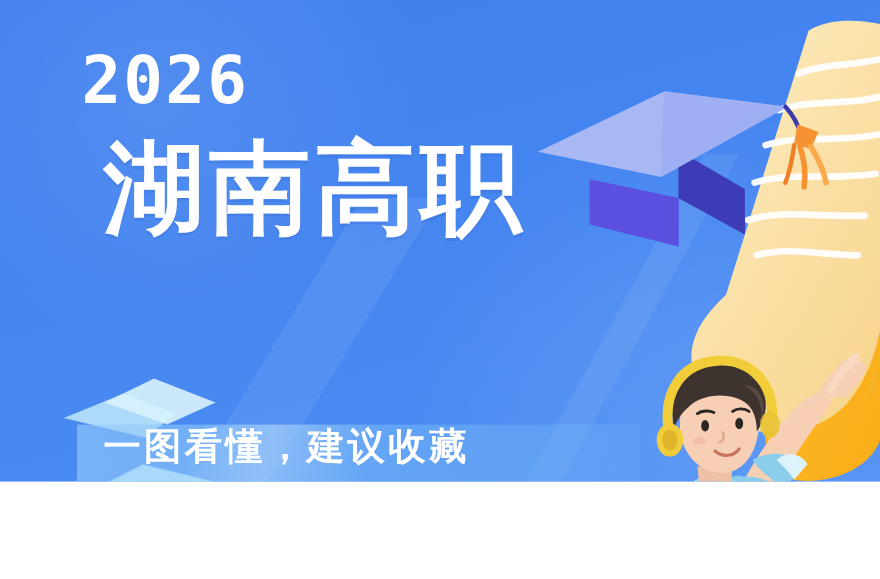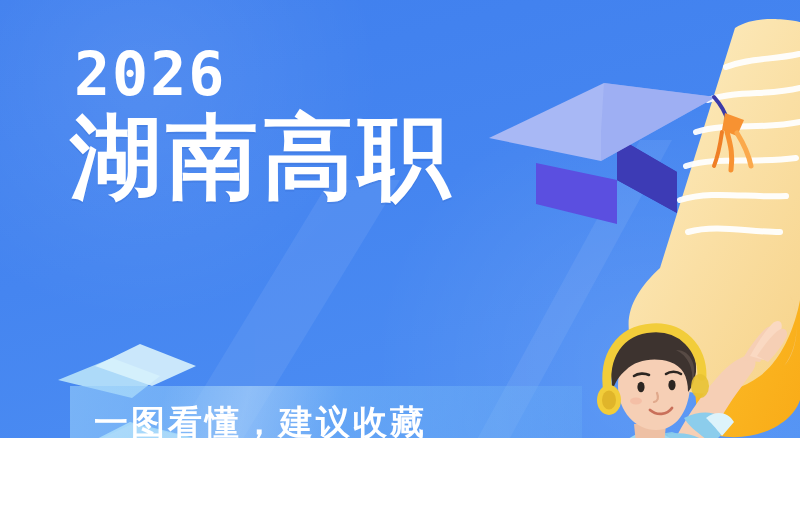--- a/index.html
+++ b/index.html
@@ -66,40 +66,40 @@
     position: absolute;
     left: 70px;
     color: #ffffff;
     font-weight: 700;
     font-size: 92px;
     line-height: 96px;
     letter-spacing: 4px;
     white-space: nowrap;
     text-shadow: 0 2px 0 rgba(40,90,190,0.18);
   }
-  .headline-1 { top: 109px; }
+  .headline-1 { top: 124px; margin-left: 24px; }
   .headline-2 { top: 248px; }
 
   .sub-band {
     position: absolute;
     left: 70px;
     top: 386px;
     width: 512px;
     height: 72px;
     background: linear-gradient(100deg, rgba(150,205,250,0.62) 0%, rgba(126,190,248,0.52) 48%, rgba(108,176,245,0.30) 100%);
   }
   .sub-band .shine {
     position: absolute;
     left: 0; top: 0; width: 100%; height: 100%;
     background: linear-gradient(104deg, rgba(255,255,255,0) 18%, rgba(255,255,255,0.22) 34%, rgba(255,255,255,0) 52%);
   }
   .subtitle {
     position: absolute;
     left: 94px;
-    top: 400px;
+    top: 384px;
     font-size: 34px;
     line-height: 44px;
     font-weight: 700;
     letter-spacing: 3px;
     color: #ffffff;
     white-space: nowrap;
   }
 </style>
 </head>
 <body>

